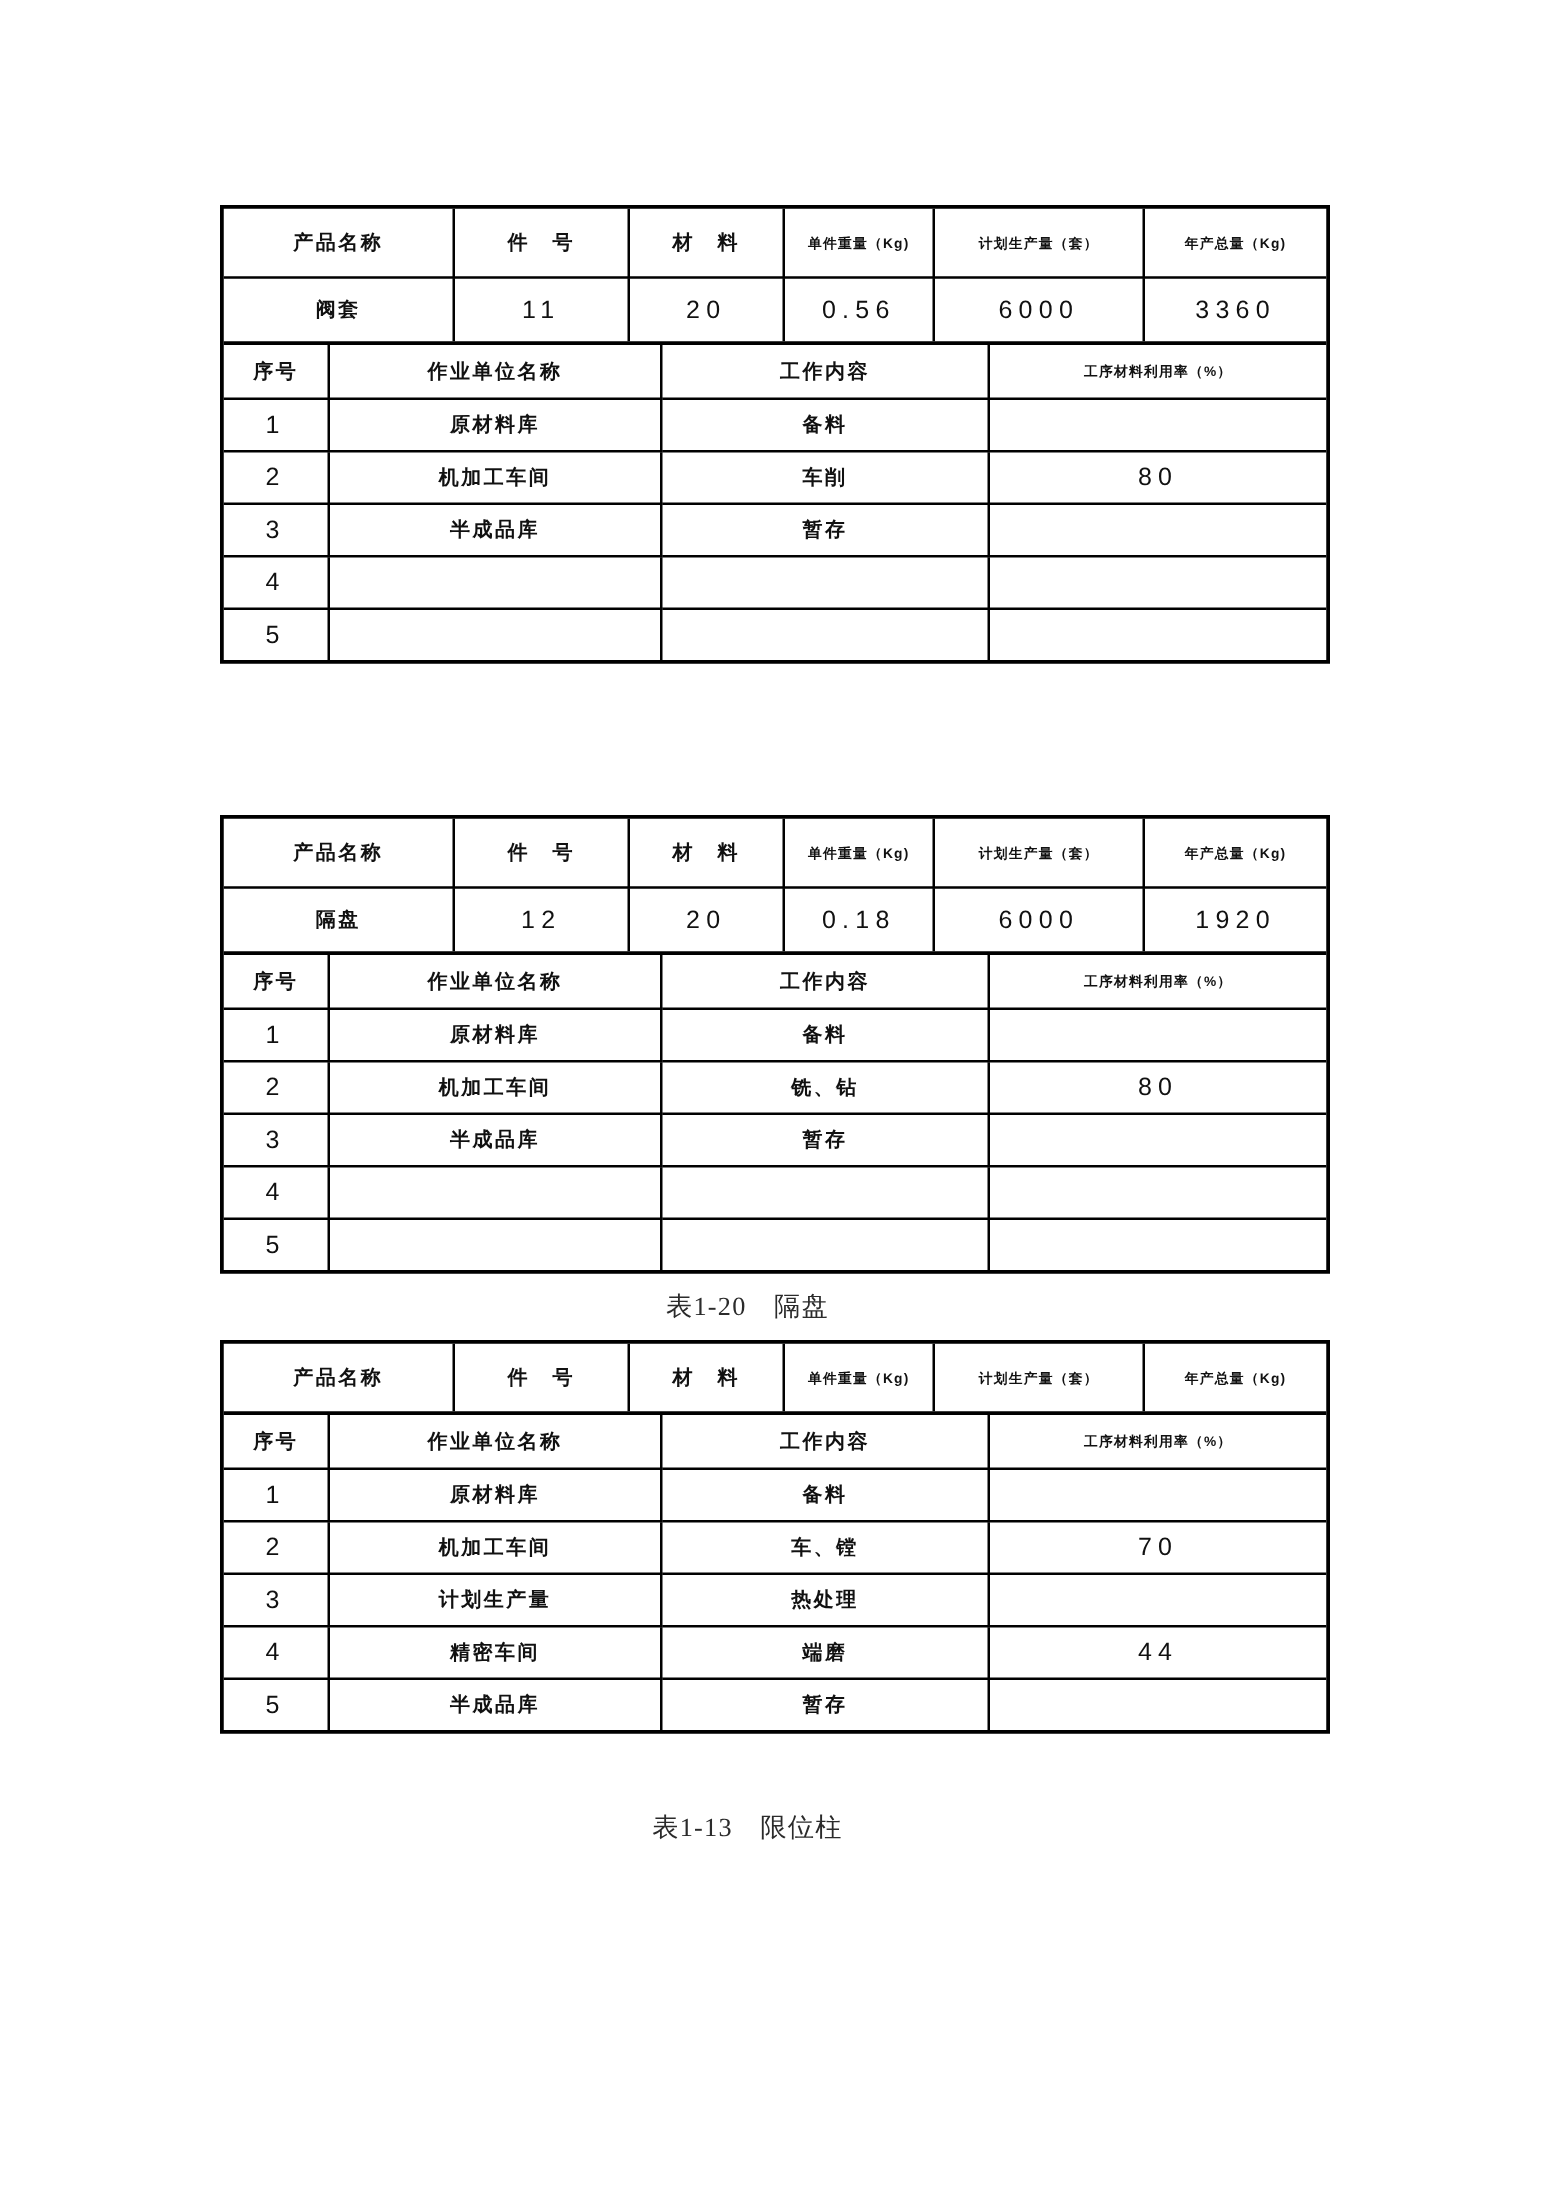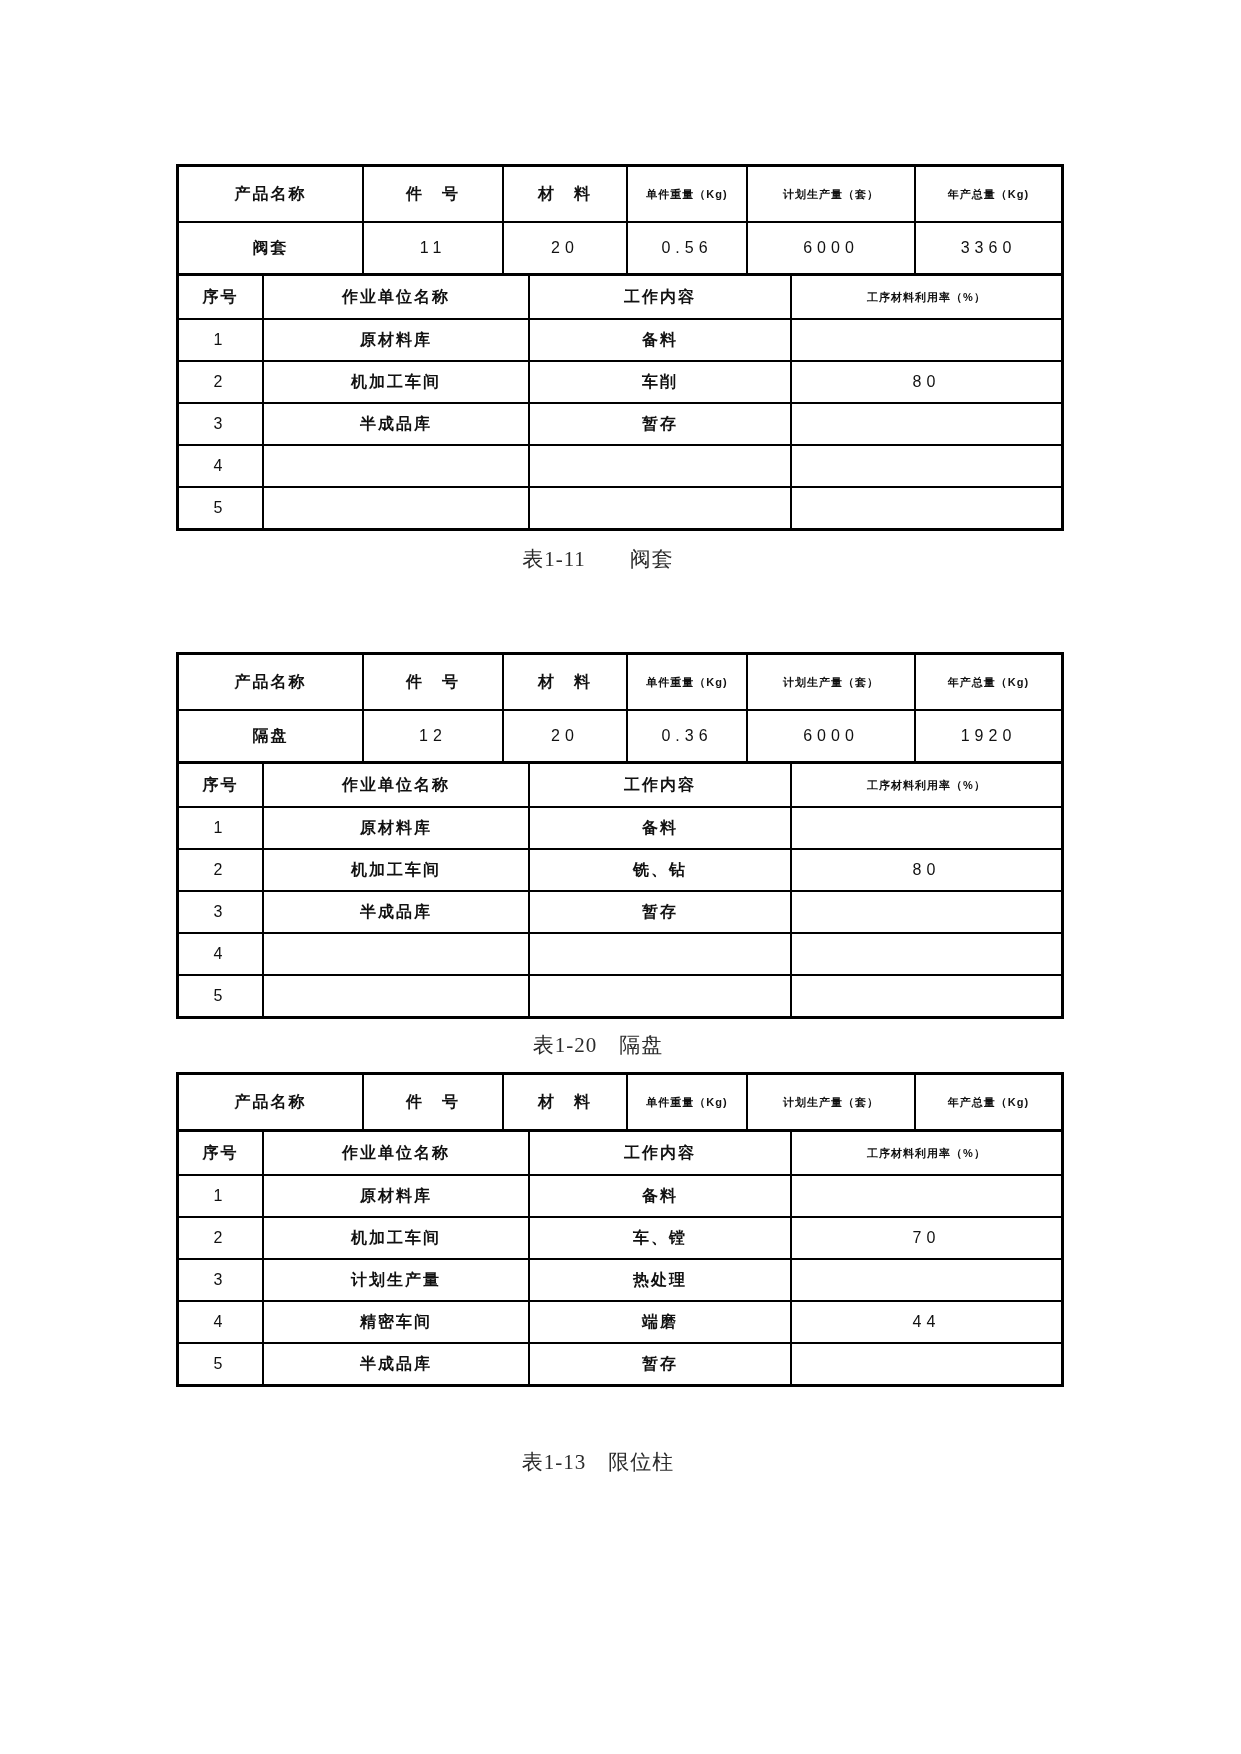--- a/index.html
+++ b/index.html
@@ -30,21 +30,21 @@
     border:2px solid #000;
     padding:0 4px;
     text-align:center;
     vertical-align:middle;
     overflow:hidden;
     white-space:nowrap;
   }
   .sect-divider{height:3px;background:#000;}
   .zh{font-weight:bold;font-size:16px;letter-spacing:2px;}
   .zh-sm{font-weight:bold;font-size:11px;letter-spacing:1px;}
-  .num{font-weight:normal;font-size:16px;letter-spacing:5px;}
+  .num{font-weight:normal;font-size:20px;letter-spacing:5px;}
   .r-h1 td,.r-h1 th{height:54px;}
   .r-prod td{height:50px;}
   .r-oph td,.r-oph th{height:42px;}
   .r-op td{height:40px;}
   .caption{
     position:absolute;
     left:176px;
     width:888px;
     text-align:center;
     transform:translateX(-22px);
@@ -129,21 +129,20 @@
       </tr>
       <tr class="r-op">
         <td class="num">5</td>
         <td class="zh"></td>
         <td class="zh"></td>
         <td class="num"></td>
       </tr>
     </tbody>
       </table>
   </div>
-  <div class="caption" style="top:545px;">表1-11　　阀套</div>
 
   <div class="tbl-wrap" style="top:652px;">
     <table class="tbl">
       <colgroup>
           <col style="width:184px">
           <col style="width:140px">
           <col style="width:124px">
           <col style="width:120px">
           <col style="width:168px">
           <col style="width:146px">
@@ -154,21 +153,21 @@
         <th class="zh">件　号</th>
         <th class="zh">材　料</th>
         <th class="zh-sm">单件重量（Kg)</th>
         <th class="zh-sm">计划生产量（套）</th>
         <th class="zh-sm">年产总量（Kg)</th>
       </tr>
       <tr class="r-prod">
         <td class="zh">隔盘</td>
         <td class="num">12</td>
         <td class="num">20</td>
-        <td class="num">0.36</td>
+        <td class="num">0.18</td>
         <td class="num">6000</td>
         <td class="num">1920</td>
       </tr>
     </tbody>
       </table>
     <div class="sect-divider"></div>
     <table class="tbl">
       <colgroup>
           <col style="width:84px">
           <col style="width:266px">

